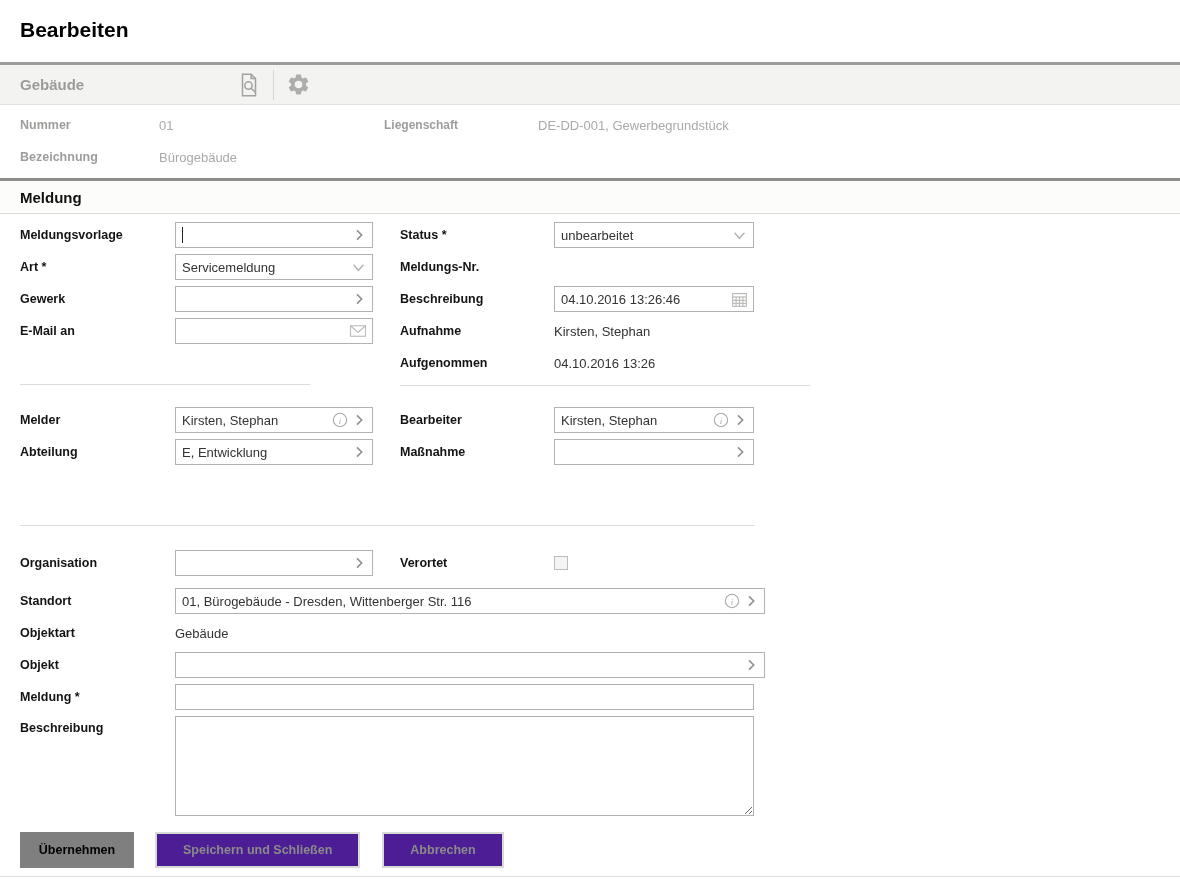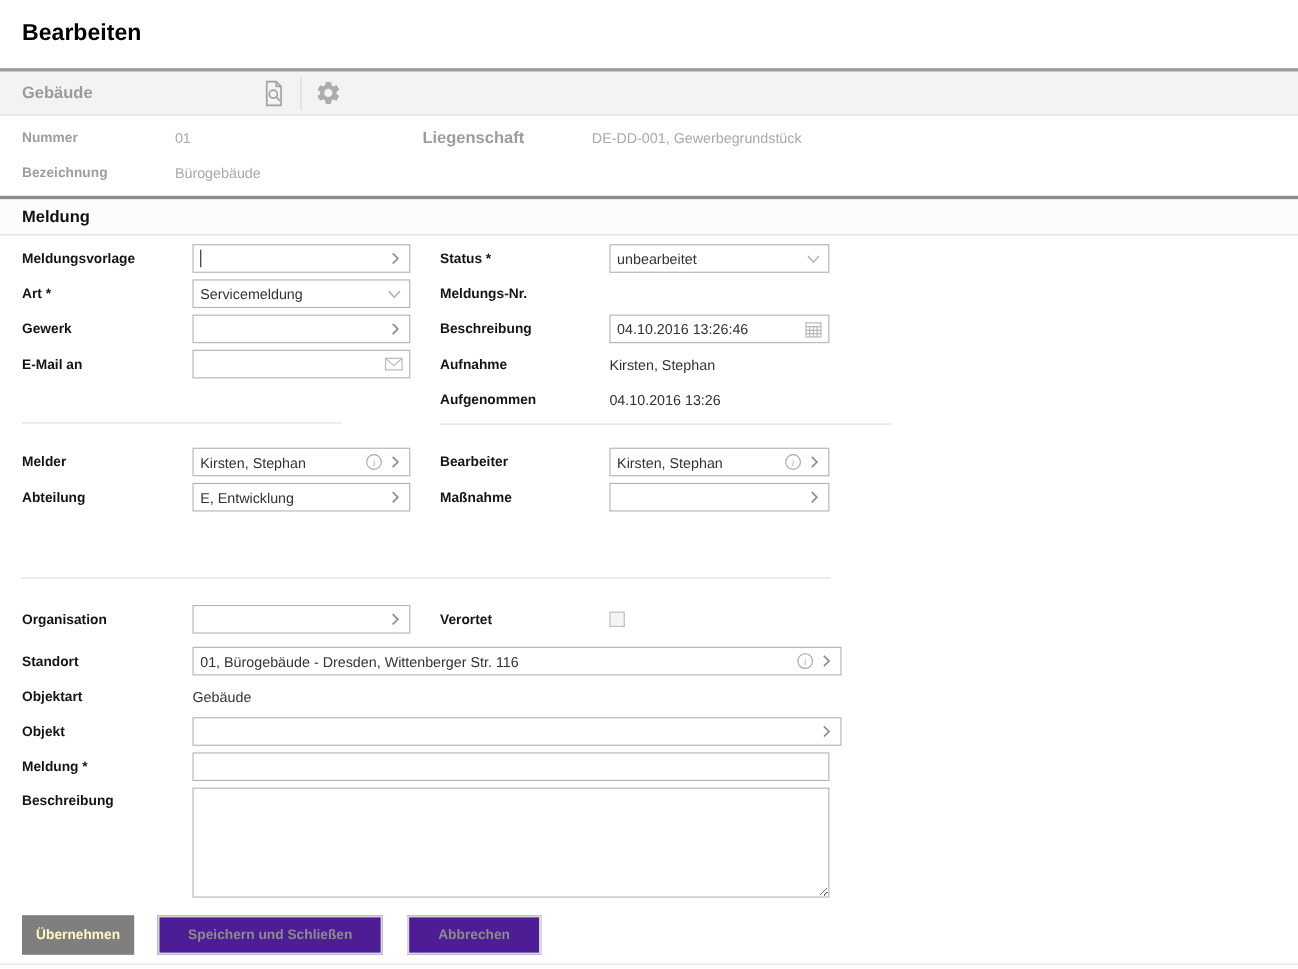--- a/index.html
+++ b/index.html
@@ -15,21 +15,21 @@
              background:#f3f3f1; border-top:3px solid #9c9c9a; border-bottom:1px solid #e2e2e0;
              display:flex; align-items:center; }
   .geb-bar-label { width:225px; padding-left:20px; font-size:15px; font-weight:bold; color:#9b9b99; }
   .bar-icon-btn { width:48px; height:40px; display:flex; align-items:center; justify-content:center; cursor:pointer; }
   .bar-sep { width:1px; height:30px; background:#d6d6d4; }
 
   .geb-fields { position:absolute; left:20px; top:112px; width:1140px; }
   .geb-row { display:flex; height:26px; align-items:center; margin-bottom:6px; }
   .geb-label { width:139px; font-size:12.5px; font-weight:bold; color:#9d9d9b; }
   .geb-value { width:225px; font-size:13px; color:#a9a9a7; }
-  .geb-label2 { width:154px; font-size:15px; font-weight:bold; color:#9d9d9b; }
+  .geb-label2 { width:154px; font-size:12px; font-weight:bold; color:#9d9d9b; }
   .geb-value2 { font-size:13px; color:#a9a9a7; }
 
   
   .mel-bar { position:absolute; left:0; top:178px; width:1180px; height:36px;
              background:#fcfcfb; border-top:3px solid #8c8c8a; border-bottom:1px solid #dcdcda;
              display:flex; align-items:center; }
   .mel-bar-label { padding-left:20px; font-size:15px; font-weight:bold; color:#111; }
 
   
   .mel-body { position:absolute; left:0; top:214px; width:1180px; height:667px; }
@@ -70,21 +70,21 @@
 
   .checkbox { width:14px; height:14px; border:1px solid #bcbcba; background:#f4f4f2;
               appearance:none; -webkit-appearance:none; cursor:pointer; margin:0; }
   .ta-row { align-items:flex-start; height:auto; }
   .ta-row .flabel { padding-top:5px; }
   textarea { width:579px; height:100px; border:1px solid #b2b2b0; resize:both;
              font-family:"Liberation Sans",sans-serif; font-size:13px; color:#333; padding:4px 6px; outline:none; }
 
   .btn { height:36px; display:flex; align-items:center; justify-content:center;
          font-size:12.5px; font-weight:bold; cursor:pointer; }
-  .btn-primary { width:102px; background:#7f7f7f; color:#fef9c3; border:none; margin-right:21px; }
+  .btn-primary { width:114px; background:#7f7f7f; color:#000000; border:none; margin-right:21px; }
   .btn-secondary { background:#4c1d95; border:2px solid #d9d9d7; color:#8b8b89; padding:0 26px; margin-right:22px; }
   .btn-secondary:last-child { margin-right:0; }
 
   svg { display:block; }
   .info-icon { flex:none; }
 </style>
 </head>
 <body>
 
 <div class="page">

